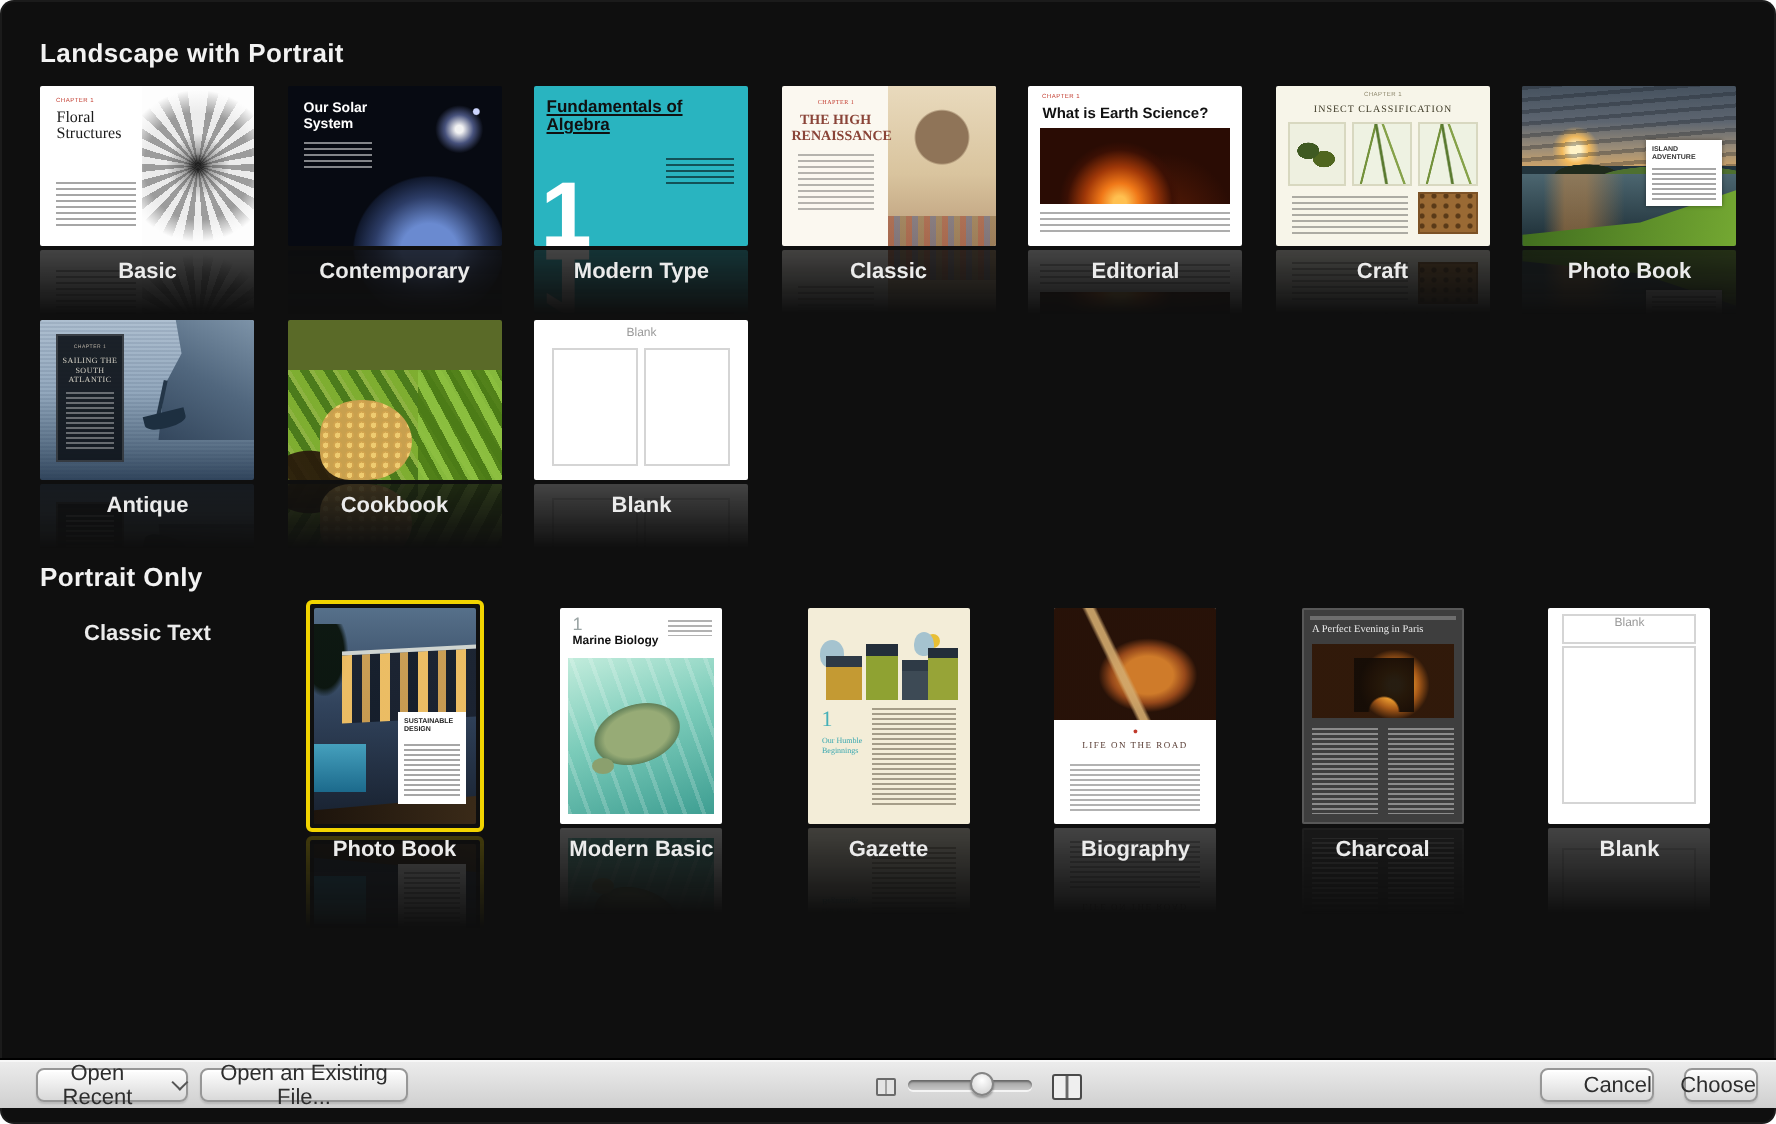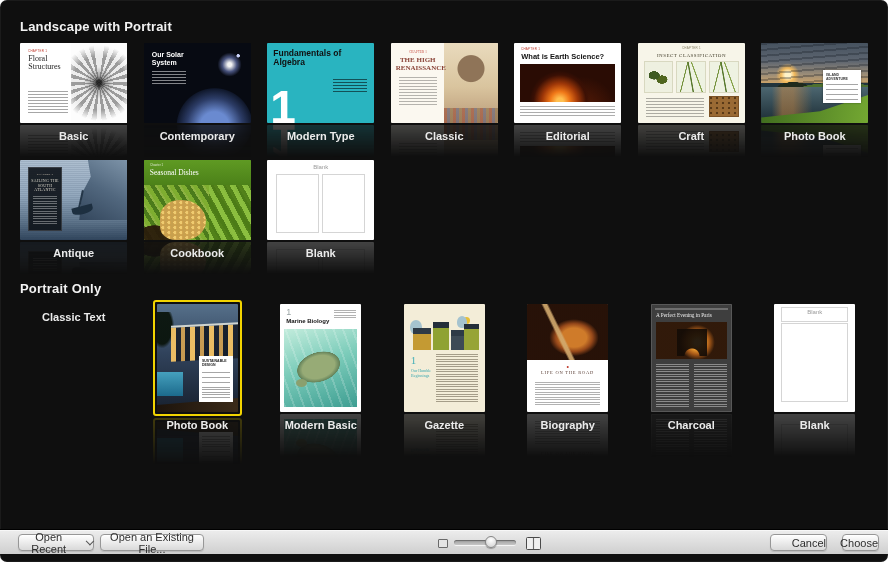--- a/index.html
+++ b/index.html
@@ -34,21 +34,21 @@
   
   .cv-contemp{background:
     radial-gradient(circle 3px at 88% 16%,#cdd6ff 0 1.4px,transparent 2px),
     radial-gradient(circle 16px at 80% 27%,rgba(255,255,255,.95) 0 12%,rgba(150,170,255,.45) 45%,transparent 75%),
     radial-gradient(circle 48px at 66% 104%,#6a8ad0 0 30%,#2c3c66 58%,#10182c 78%,transparent 80%),
     #070a12;}
   .cv-contemp .ttl{left:8px;top:8px;width:42px;font-size:7px;font-weight:700;color:#fff;line-height:1.1;}
 
   
   .cv-modern{background:#29b4c0;}
-  .cv-modern .ttl{left:6px;top:6px;width:78px;font-size:8.5px;font-weight:800;color:#101010;line-height:1.05;}
+  .cv-modern .ttl{left:6px;top:6px;width:78px;font-size:8.5px;font-weight:800;color:#101010;line-height:1.05;text-decoration:underline;}
   .cv-modern .num{left:3px;bottom:-4px;font-size:46px;font-weight:800;color:#fff;line-height:.85;}
 
   
   .cv-classic{background:#fbf8f0;}
   .cv-classic .ttl{left:5px;top:14px;width:44px;font-size:7px;font-weight:700;color:#8a4438;line-height:1.1;text-align:center;}
   .cv-classic .paint{position:absolute;right:0;top:0;width:54px;height:80px;background:
     radial-gradient(circle 15px at 50% 32%,#8f7458 0 13px,transparent 14px),
     linear-gradient(180deg,#e9dabd 0%,#d9c49e 55%,#b99a78 100%);}
   .cv-classic .figs{position:absolute;right:0;bottom:0;width:54px;height:15px;opacity:.75;background:
     repeating-linear-gradient(90deg,rgba(150,60,40,.7) 0 3px,rgba(60,70,120,.6) 3px 6px,rgba(120,90,50,.6) 6px 9px);}
@@ -313,26 +313,20 @@
               <span class="s50 pt serif" style="text-align:center;">SAILING THE SOUTH ATLANTIC</span>
             </div>
           <div class="plines tl2"></div>
         </div>
       </div>
       <div class="tpl-label">Antique</div>
     </div>
 
     <div class="tpl">
       <div class="thumb land rfl cv-cook">
-        <div class="band">
-          <div class="abs" style="left:6px;top:3px;width:40px;">
-              <span class="s50" style="color:rgba(255,255,255,.75);font-size:6px;">Chapter 1</span>
-            </div>
-          <div class="abs ttl serif">Seasonal Dishes</div>
-        </div>
         <div class="photo"></div>
         <div class="asp"></div>
         <div class="dots"></div>
       </div>
       <div class="tpl-label">Cookbook</div>
     </div>
 
     <div class="tpl">
       <div class="thumb land rfl cv-blank">
         <div class="abs lab" style="top:4px;">Blank</div>

